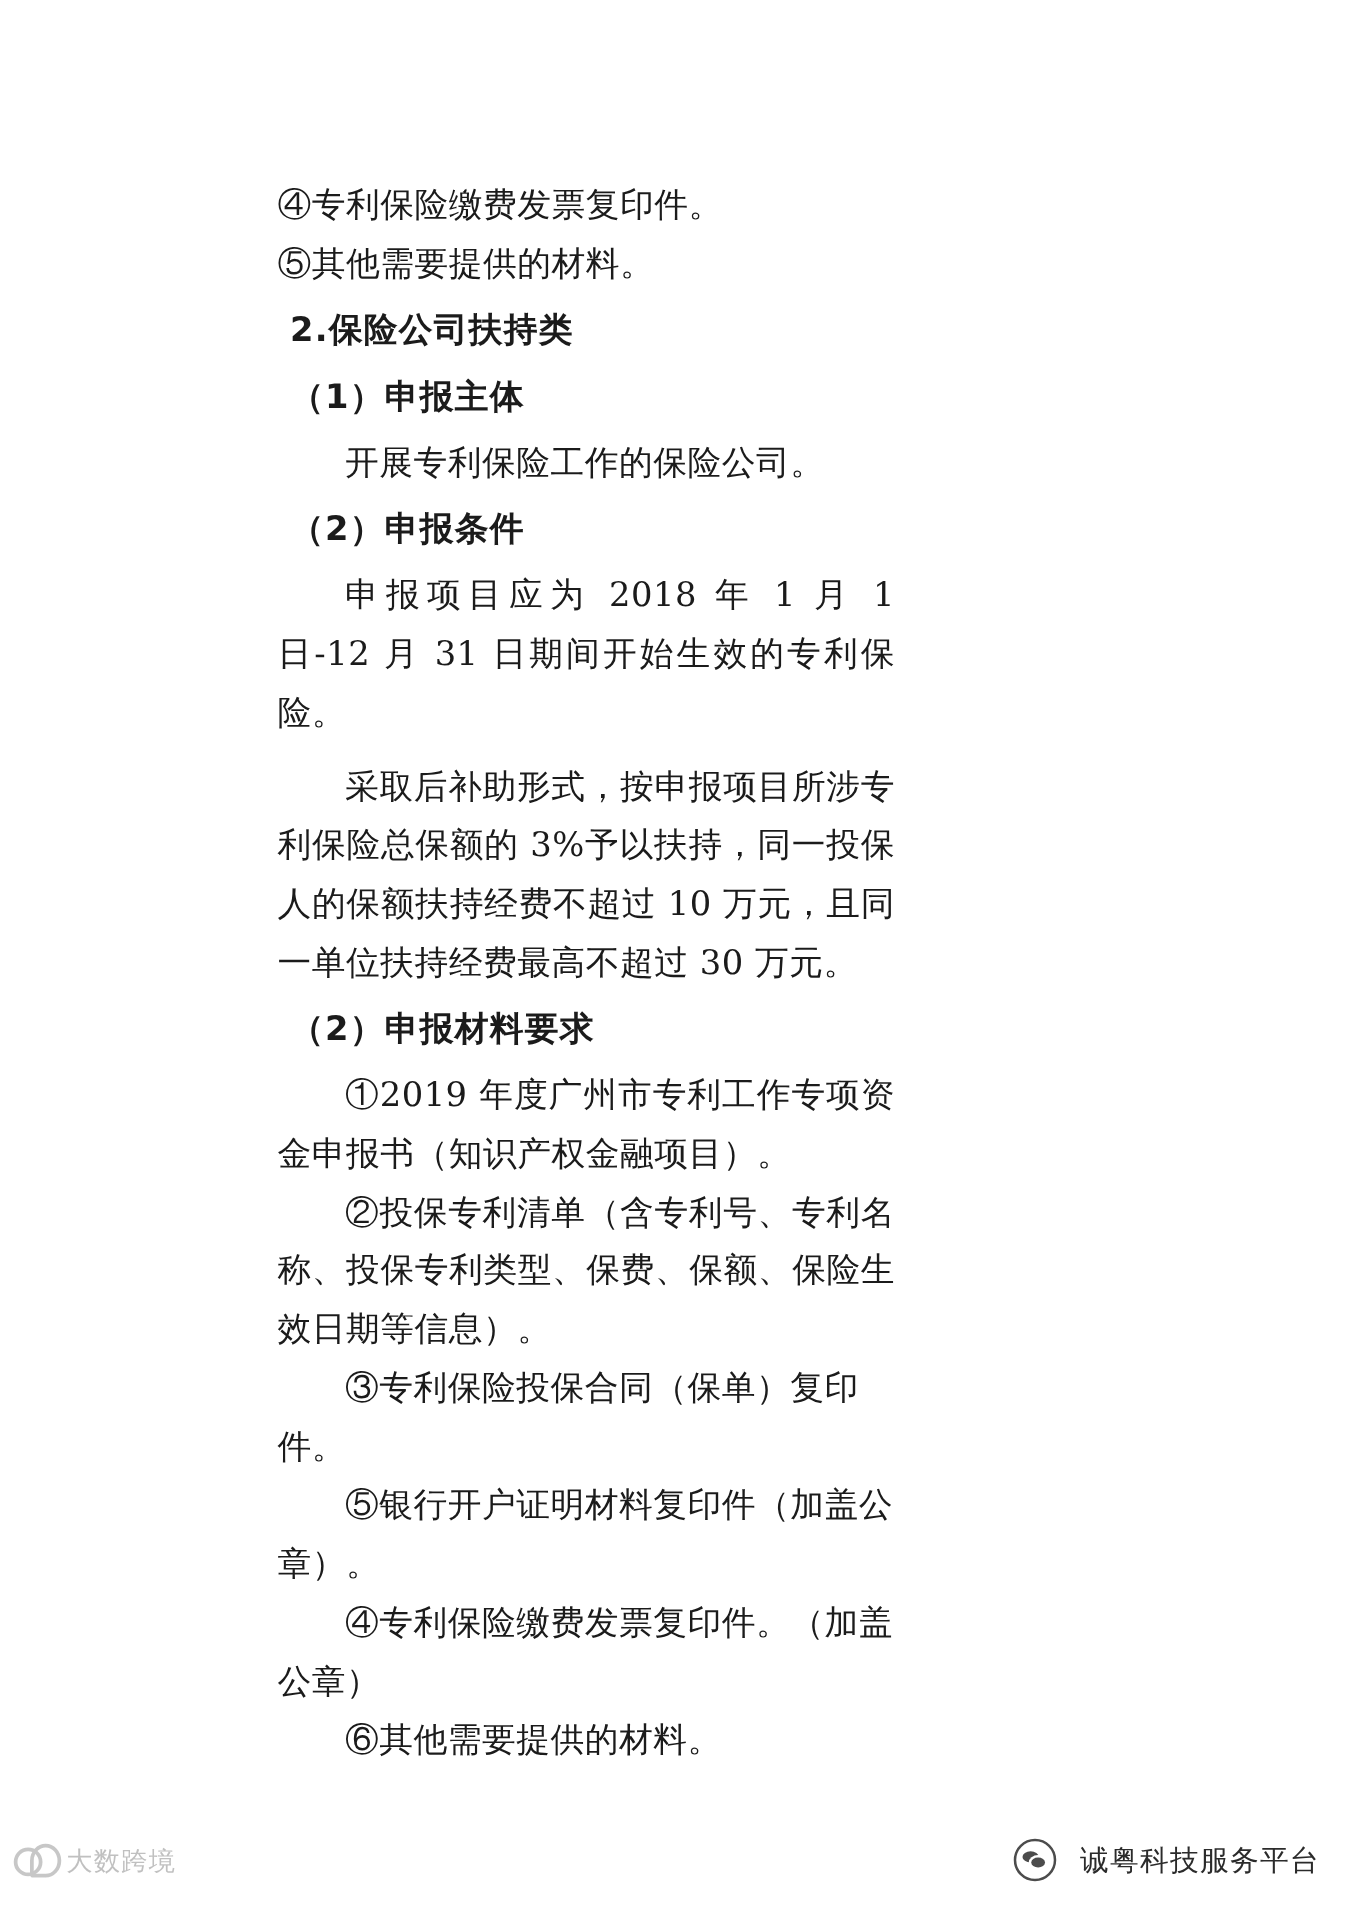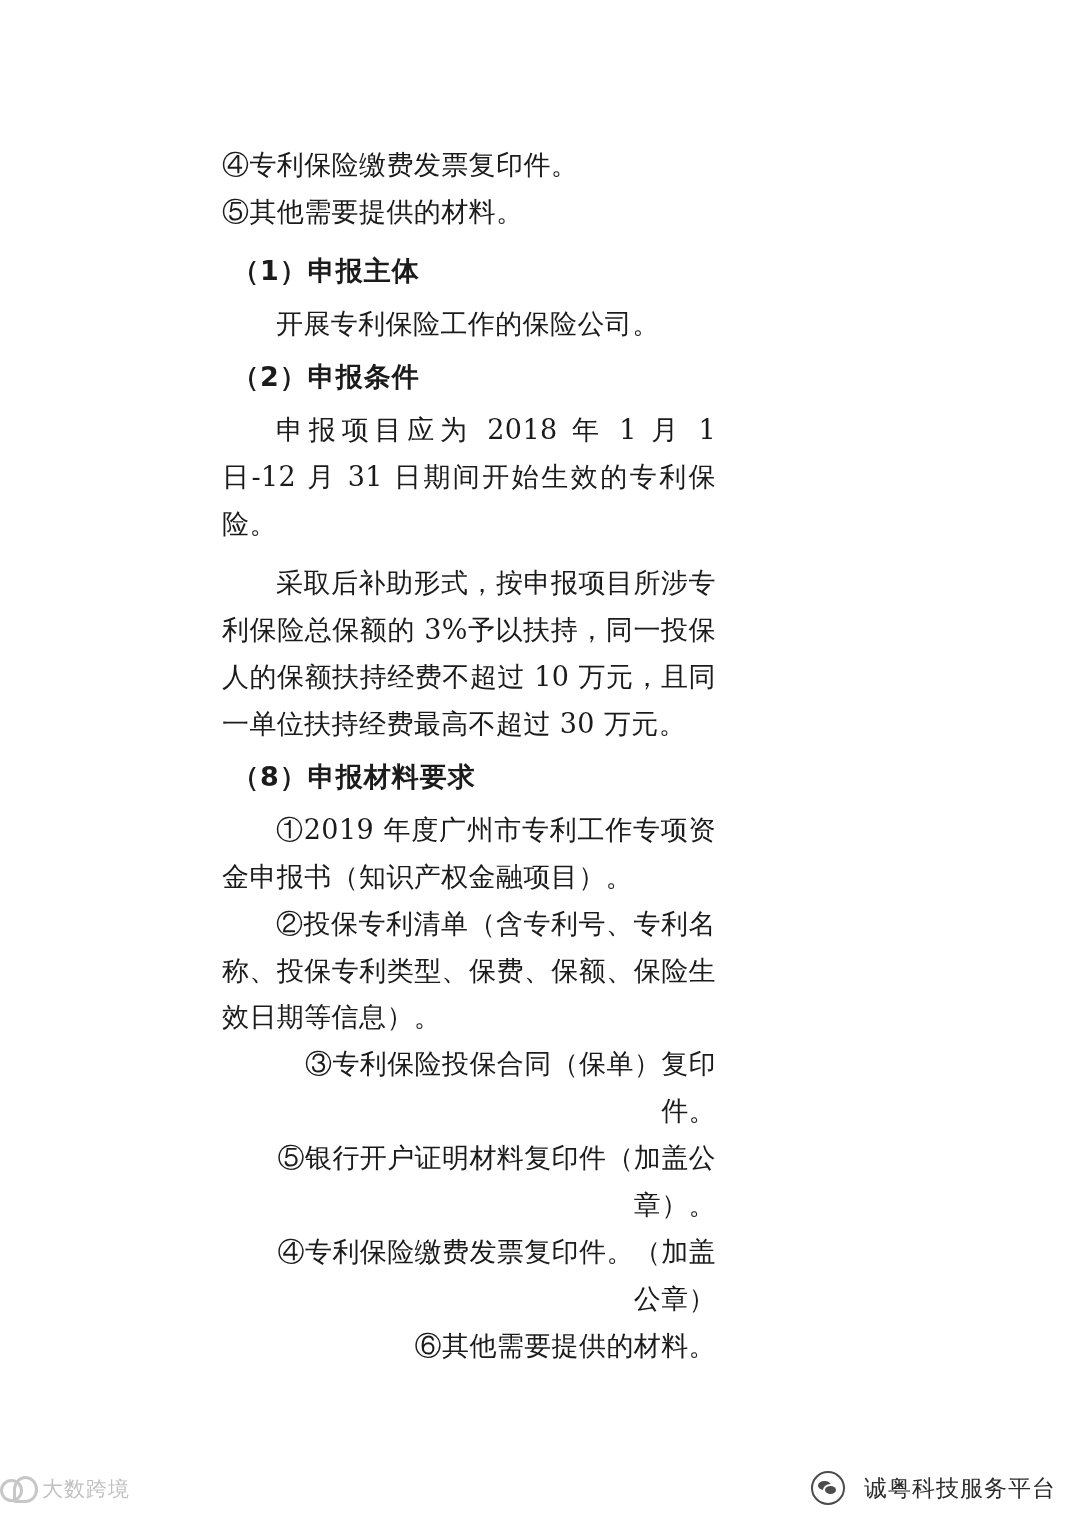--- a/index.html
+++ b/index.html
@@ -47,30 +47,28 @@
     margin: 0;
     text-align: justify;
     text-justify: inter-ideograph;
   }
   .gap-sm { height: 6px; }
   .indented-first {
     text-indent: 2em;
   }
   .numbered {
     text-indent: 2em;
-    text-align: right;
   }
 
   
   .wm-left {
     position: absolute;
-    left: 0;
+    left: 11px;
     bottom: 24px;
     display: flex;
-    align-items: center;
     gap: 8px;
     opacity: 0.55;
   }
   .wm-left .logo {
     width: 34px;
     height: 26px;
     position: relative;
   }
   .wm-left .logo .c1 {
     position: absolute;
@@ -137,40 +135,41 @@
 </head>
 <body>
 
 <div class="page">
   <div class="doc-body">
 
     <p class="item">④专利保险缴费发票复印件。</p>
     <p class="item">⑤其他需要提供的材料。</p>
 
     <div class="gap-sm"></div>
+    <p class="heading indent-head">2.保险公司扶持类</p>
 
     <div class="gap-sm"></div>
     <p class="heading indent-head">（1）申报主体</p>
 
     <div class="gap-sm"></div>
     <p class="flow indented-first">开展专利保险工作的保险公司。</p>
 
     <div class="gap-sm"></div>
     <p class="heading indent-head">（2）申报条件</p>
 
     <div class="gap-sm"></div>
     <p class="flow indented-first">申报项目应为 2018 年 1 月 1 日-12 月 31 日期间开始生效的专利保险。</p>
 
     <div class="gap-sm"></div>
 
     <div class="gap-sm"></div>
     <p class="flow indented-first">采取后补助形式，按申报项目所涉专利保险总保额的 3%予以扶持，同一投保人的保额扶持经费不超过 10 万元，且同一单位扶持经费最高不超过 30 万元。</p>
 
     <div class="gap-sm"></div>
-    <p class="heading indent-head">（8）申报材料要求</p>
+    <p class="heading indent-head">（2）申报材料要求</p>
 
     <div class="gap-sm"></div>
     <p class="flow indented-first">①2019 年度广州市专利工作专项资金申报书（知识产权金融项目）。</p>
 
     <p class="flow indented-first">②投保专利清单（含专利号、专利名称、投保专利类型、保费、保额、保险生效日期等信息）。</p>
 
     <p class="item numbered">③专利保险投保合同（保单）复印件。</p>
     <p class="item numbered">⑤银行开户证明材料复印件（加盖公章）。</p>
     <p class="item numbered">④专利保险缴费发票复印件。（加盖公章）</p>
     <p class="item numbered">⑥其他需要提供的材料。</p>

